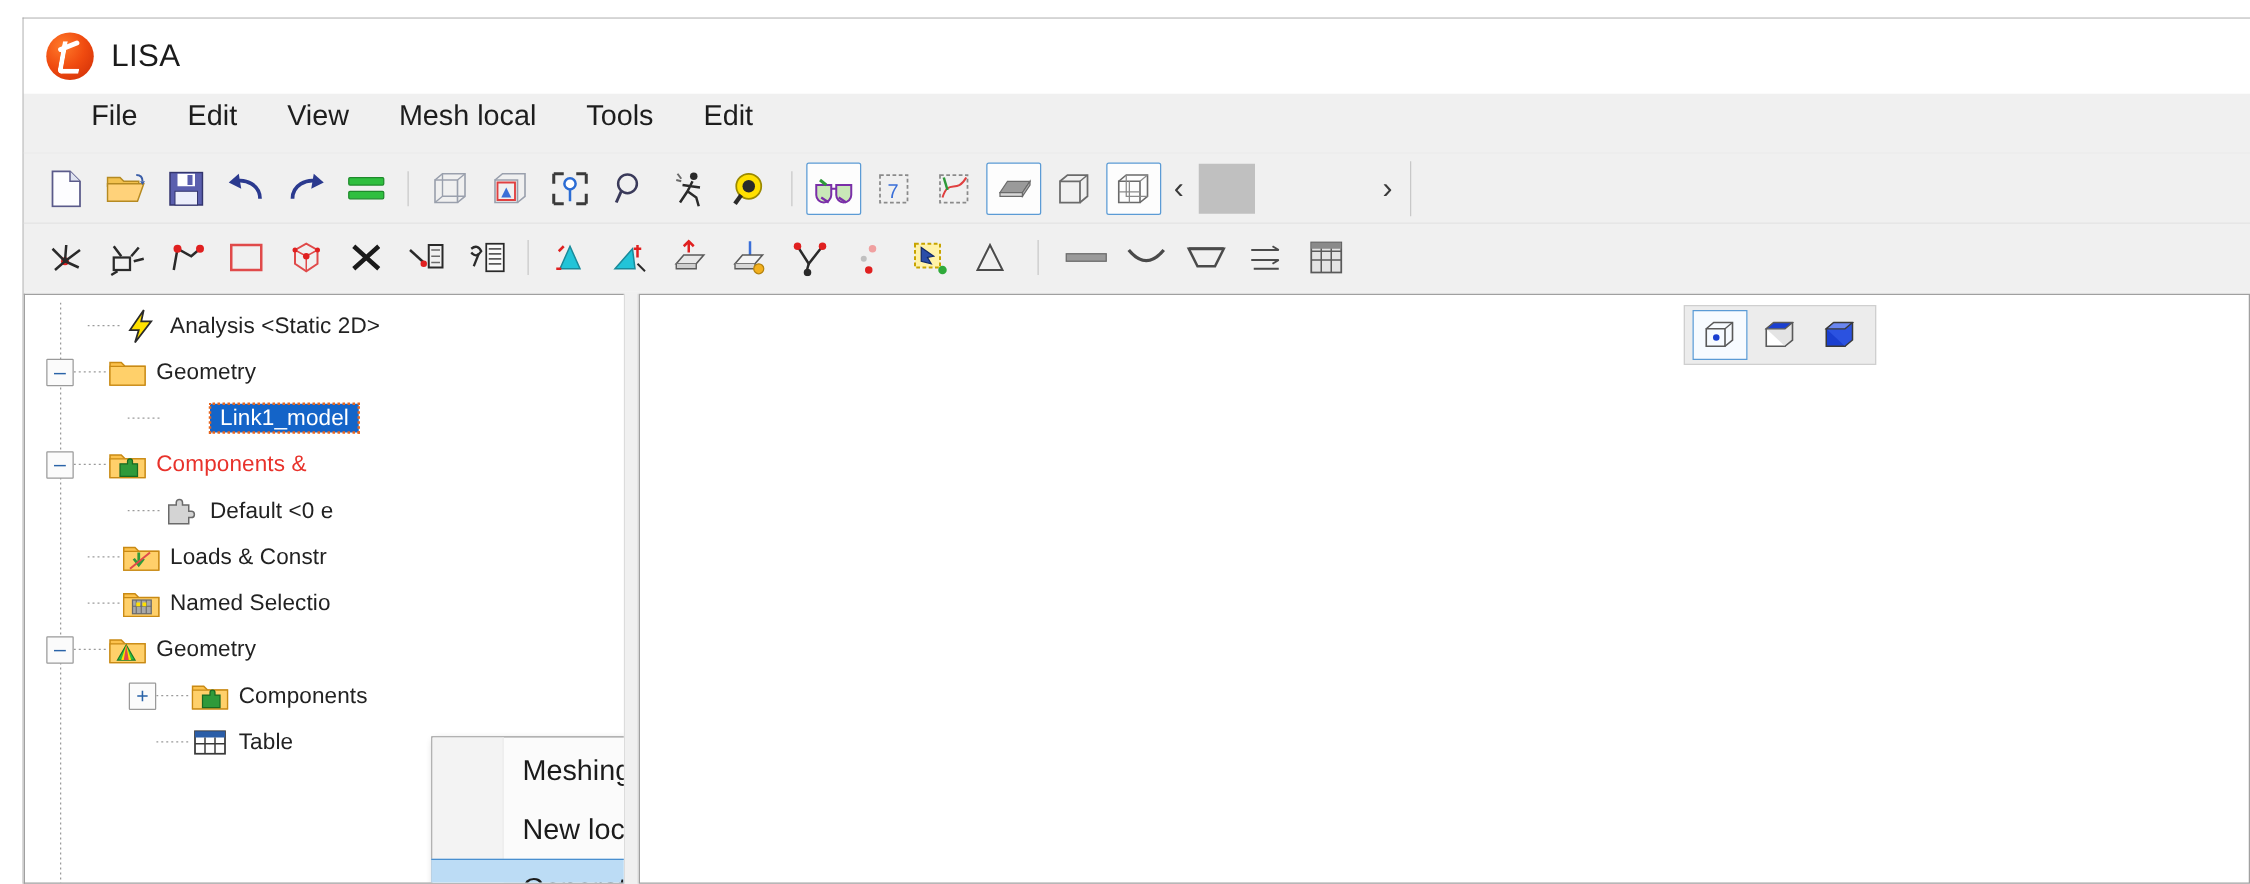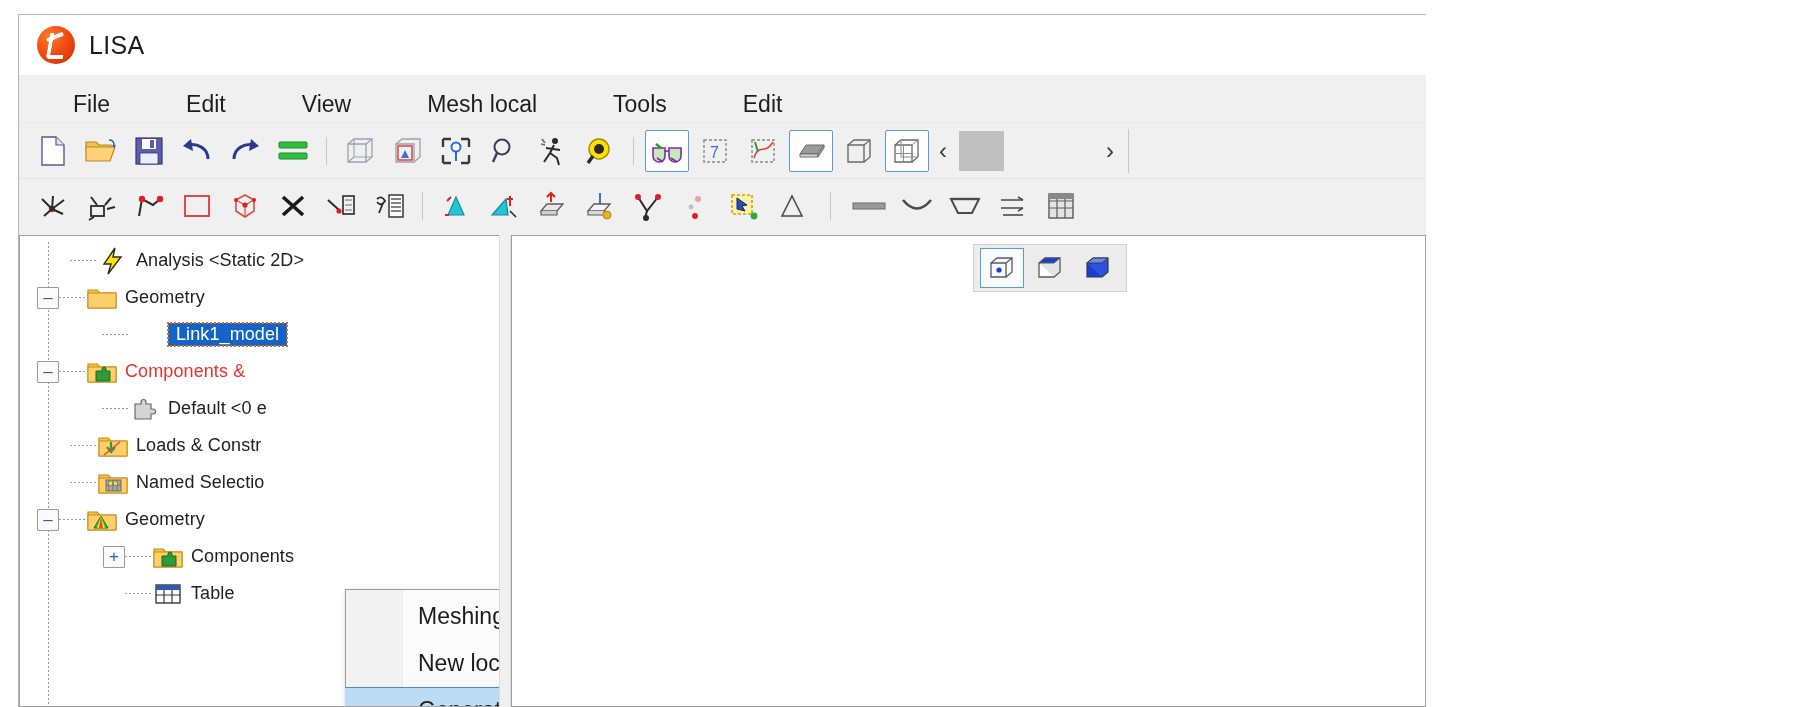--- a/index.html
+++ b/index.html
@@ -8,21 +8,21 @@
     margin: 0; padding: 0;
     width: 1800px; height: 707px;
     overflow: hidden;
     background: #ffffff;
     font-family: "Liberation Sans", sans-serif;
   }
 
   #app {
     position: absolute;
     left: 18px; top: 14px;
-    width: 1408px; height: 693px;
+    width: 1782px; height: 693px;
     background: #ffffff;
     border-left: 1px solid #b4b4b4;
     border-top: 1px solid #b4b4b4;
     display: flex;
     flex-direction: column;
   }
 
   
   .titlebar {
     height: 60px;
@@ -63,25 +63,24 @@
     font-size: 25px;
     color: #1b1b1b;
     letter-spacing: 0.3px;
   }
 
   
   .menubar {
     height: 48px;
     background: #f0f0f0;
     display: flex;
-    align-items: flex-end;
+    align-items: flex-start;
     padding-left: 34px;
     flex: 0 0 auto;
     border-bottom: 1px solid #eaeaea;
-    gap: 36px;
   }
   .menu-item {
     font-size: 23px;
     color: #1d1d1d;
     padding: 4px 20px;
     cursor: default;
     white-space: nowrap;
   }
 
   

